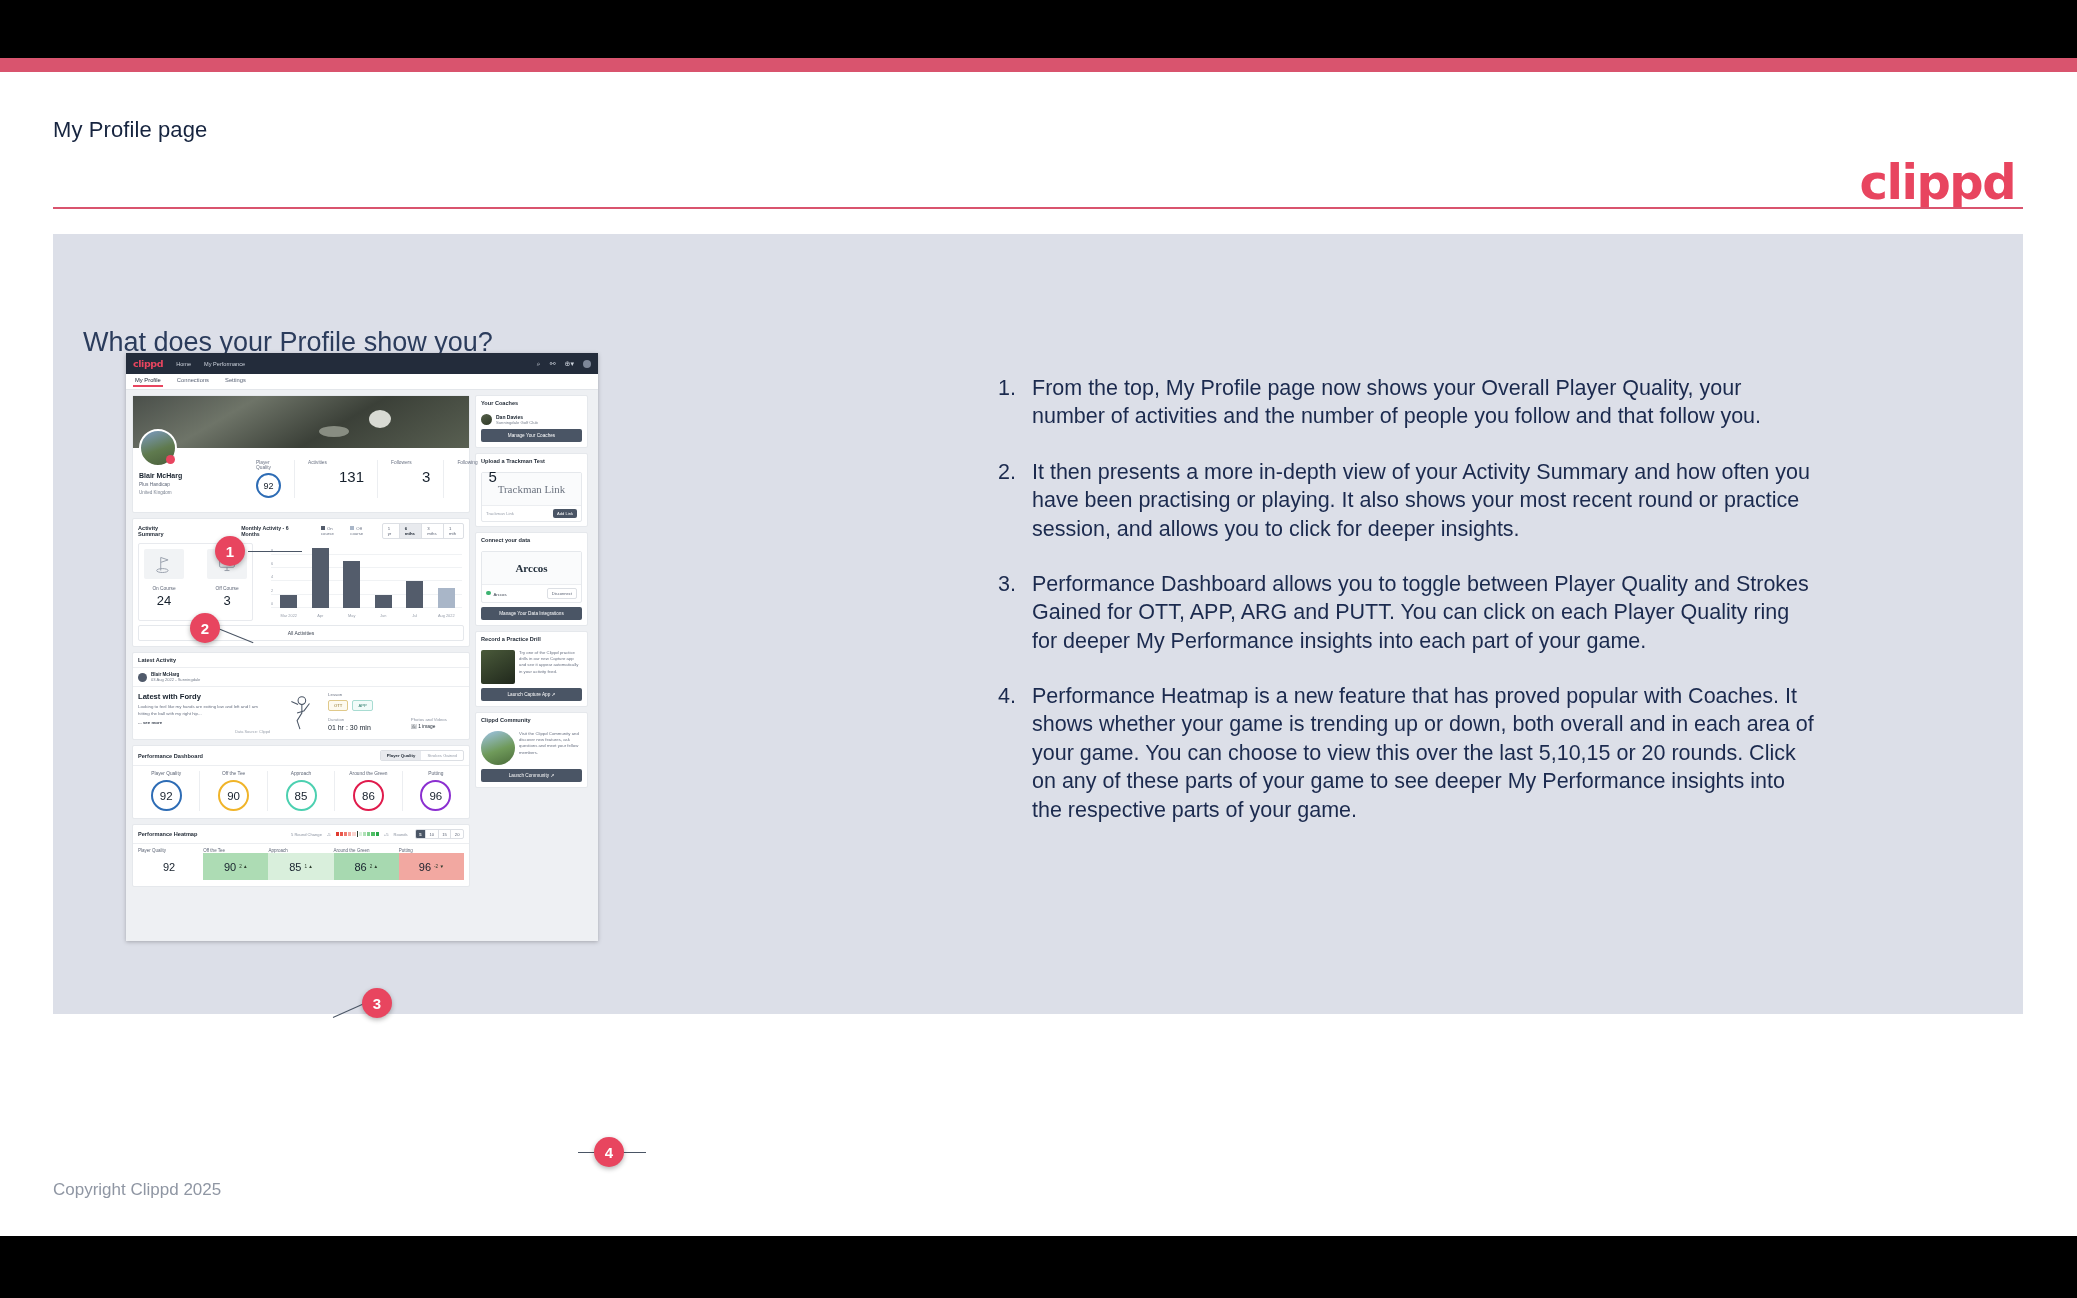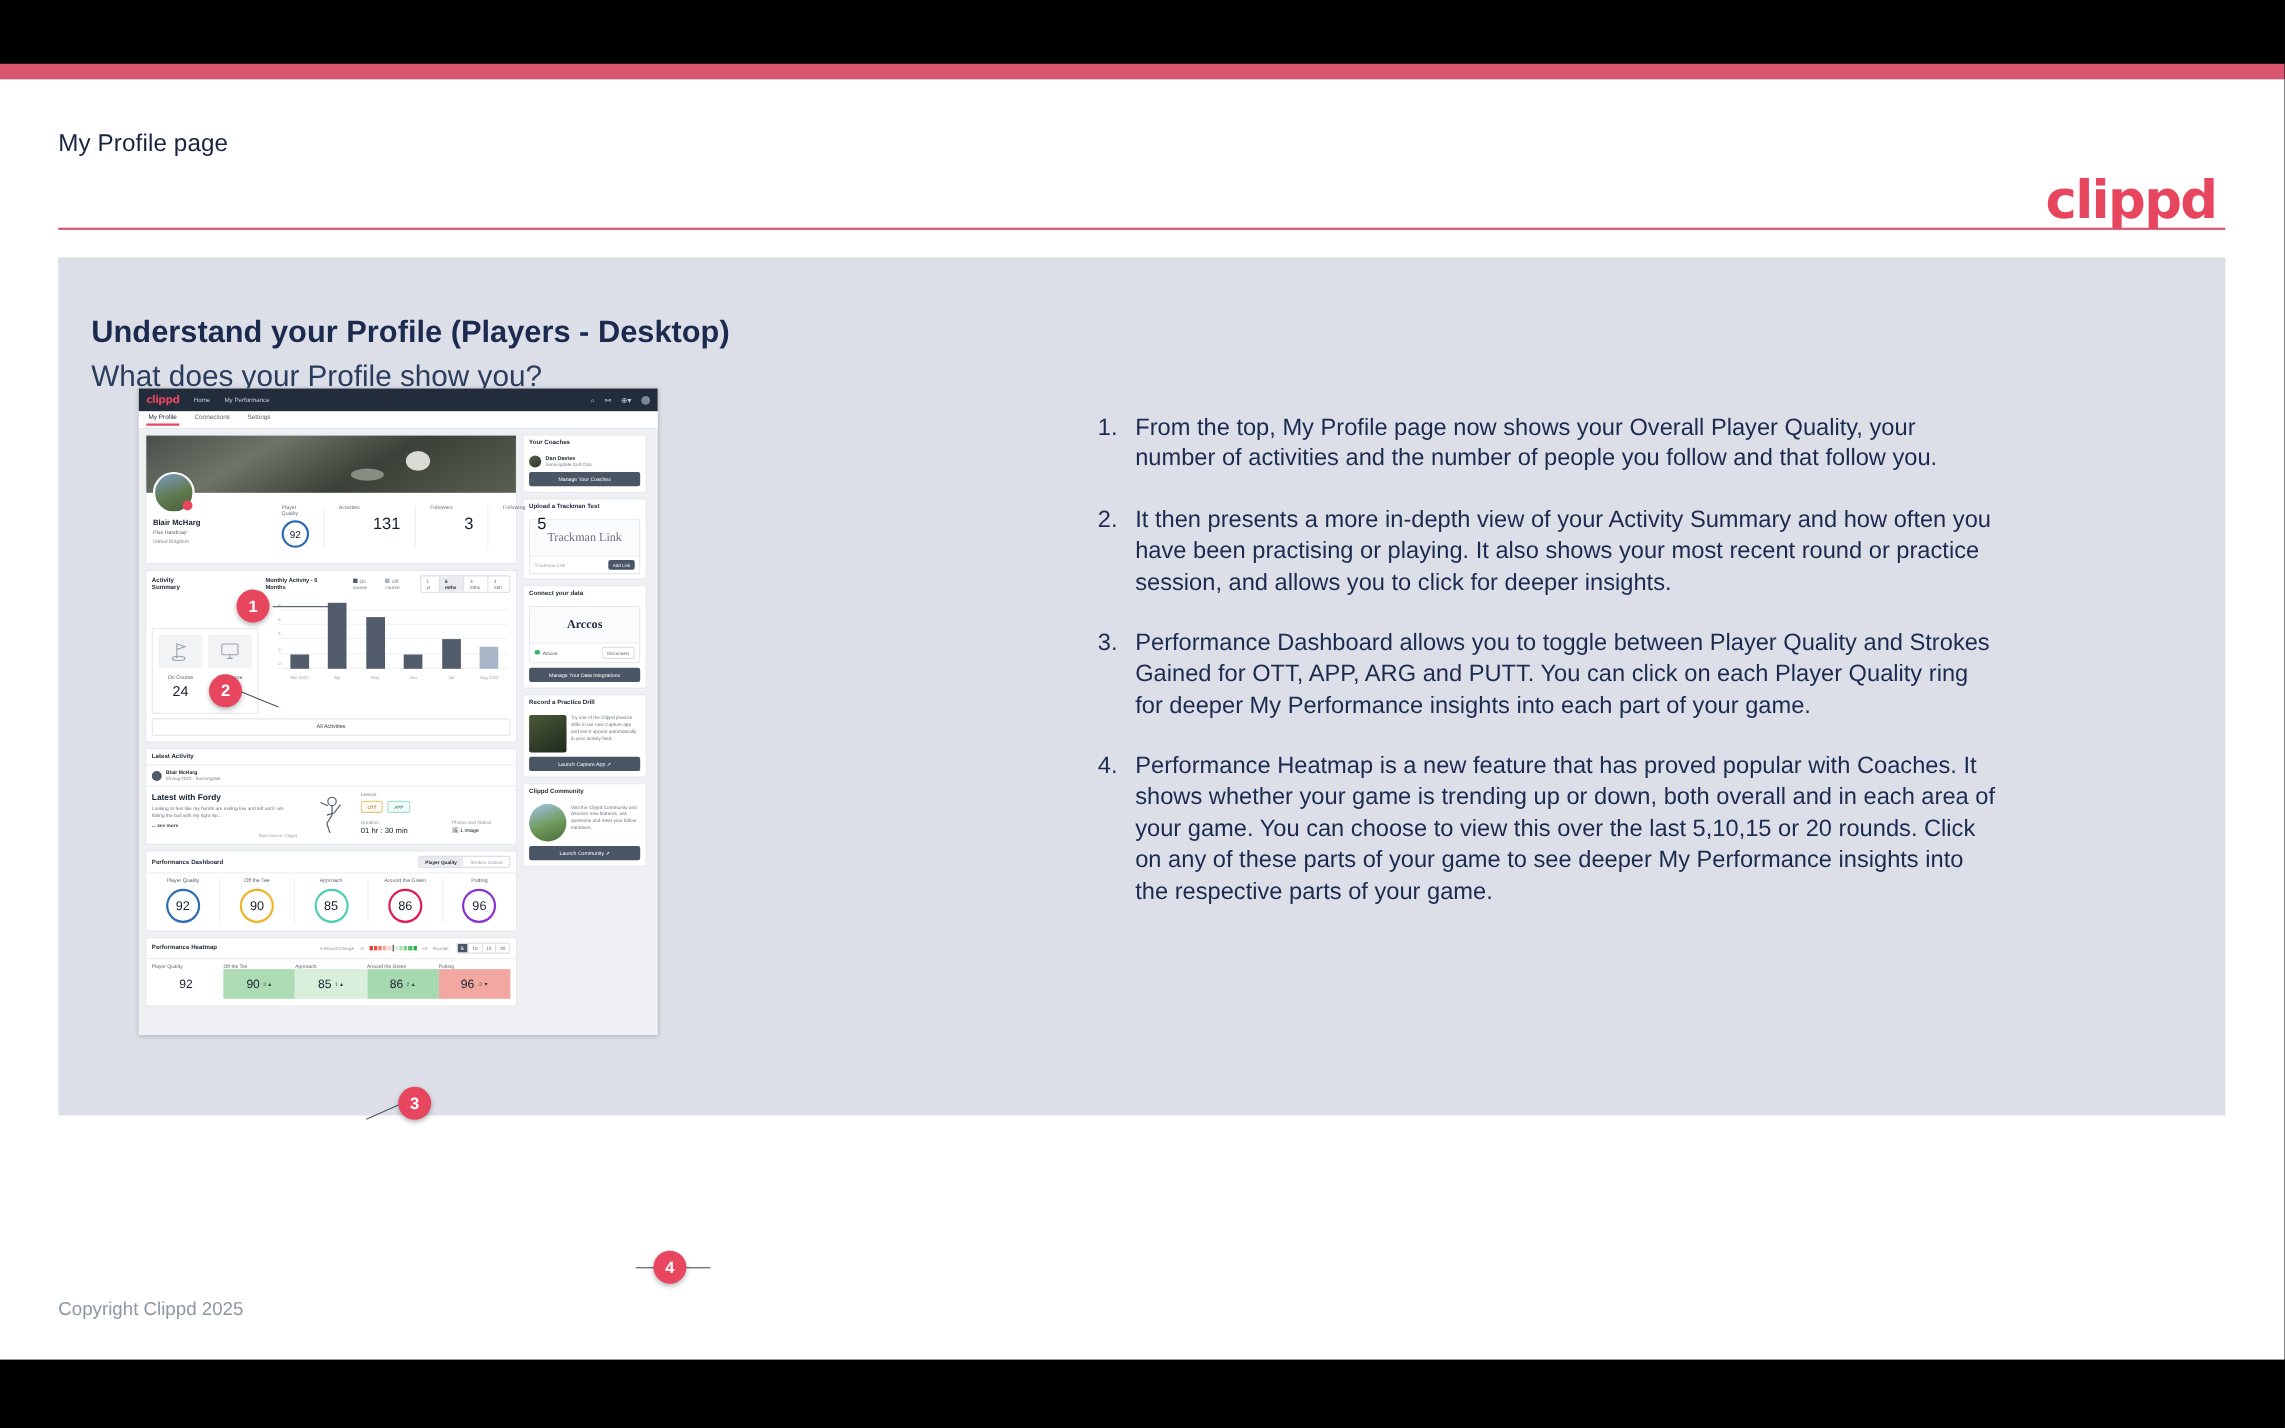--- a/index.html
+++ b/index.html
@@ -74,21 +74,21 @@
   .act-t{font-size:5.6px;font-weight:bold;color:#1e2733;}
   .act-sub{font-size:5.2px;font-weight:bold;color:#1e2733;margin-left:52px;}
   .legend{display:flex;gap:6px;font-size:4.3px;color:#6a7283;margin-left:10px;align-items:center;}
   .lg-sw{width:4px;height:4px;display:inline-block;margin-right:2px;}
   .seg{margin-left:auto;display:flex;border:1px solid #dcdfe4;border-radius:2px;overflow:hidden;}
   .seg span{font-size:4.3px;color:#5d6576;padding:2px 5px;border-left:1px solid #dcdfe4;}
   .seg span:first-child{border-left:none;}
   .seg span.on{background:#e8eaee;color:#1e2733;font-weight:bold;}
 
   .act-body{display:flex;gap:5px;margin-top:4px;}
-  .tiles{border:1px solid #e8eaee;border-radius:2px;padding:5px;display:flex;gap:5px;height:78px;margin-top:28px;}
+  .tiles{border:1px solid #e8eaee;border-radius:2px;padding:5px;display:flex;gap:23px;height:78px;}
   .tile{text-align:center;width:40px;}
   .tile-ic{width:40px;height:30px;background:#f1f3f5;border-radius:2px;display:flex;align-items:center;justify-content:center;}
   .tile-l{font-size:4.8px;color:#5d6576;margin-top:7px;}
   .tile-v{font-size:13px;color:#16202c;margin-top:2px;}
 
   .chart{flex:1;position:relative;height:78px;padding-left:13px;}
   .cgrid{position:absolute;left:13px;right:2px;top:0;bottom:13px;}
   .cgrid i{position:absolute;left:0;right:0;height:1px;background:#f0f2f4;}
   .yt{position:absolute;left:0;font-size:3.9px;color:#9aa1ad;transform:translateY(-50%);}
   .bars{position:absolute;left:15px;right:2px;bottom:13px;height:60px;display:flex;align-items:flex-end;justify-content:space-around;}
@@ -174,21 +174,20 @@
   <div class="topbar-black"></div>
   <div class="topbar-pink"></div>
   <div class="bottombar-black"></div>
 
   <div class="page">
     <div class="hdr-title">My Profile page</div>
     <div class="logo">clippd</div>
     <div class="hdr-rule"></div>
 
     <div class="panel">
-      <div class="h1">Understand your Profile (Players - Desktop)</div>
       <div class="h2">What does your Profile show you?</div>
 
       <div class="rtext">
         <ul class="rlist">
           <li>
             <span class="rnum">1.</span>
             <span class="rbody">From the top, My Profile page now shows your Overall Player Quality, your number of activities and the number of people you follow and that follow you.</span>
           </li>
           <li>
             <span class="rnum">2.</span>

